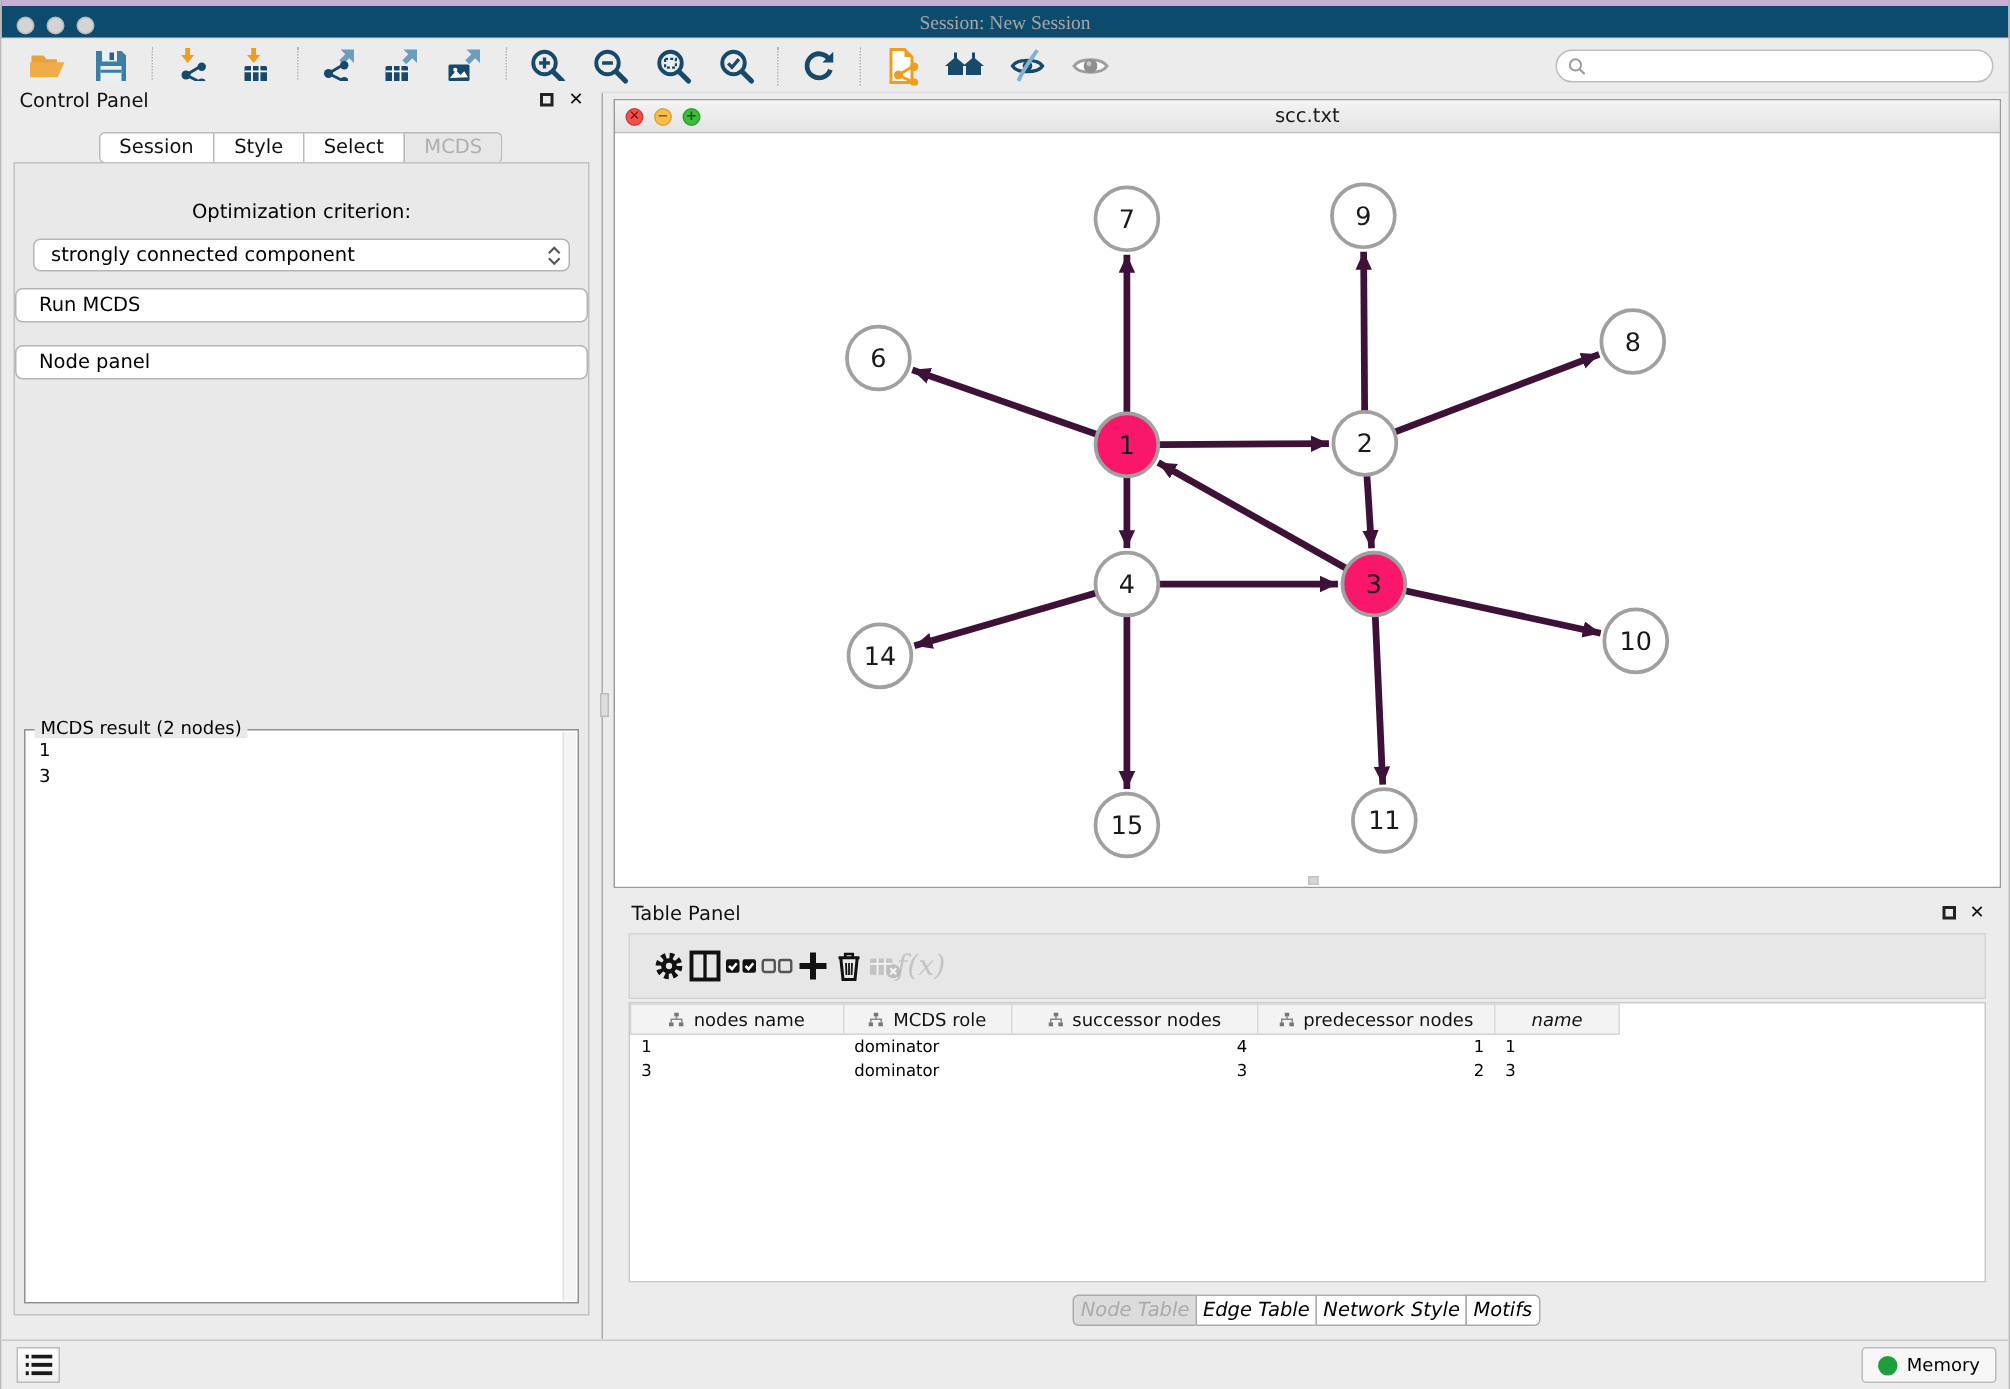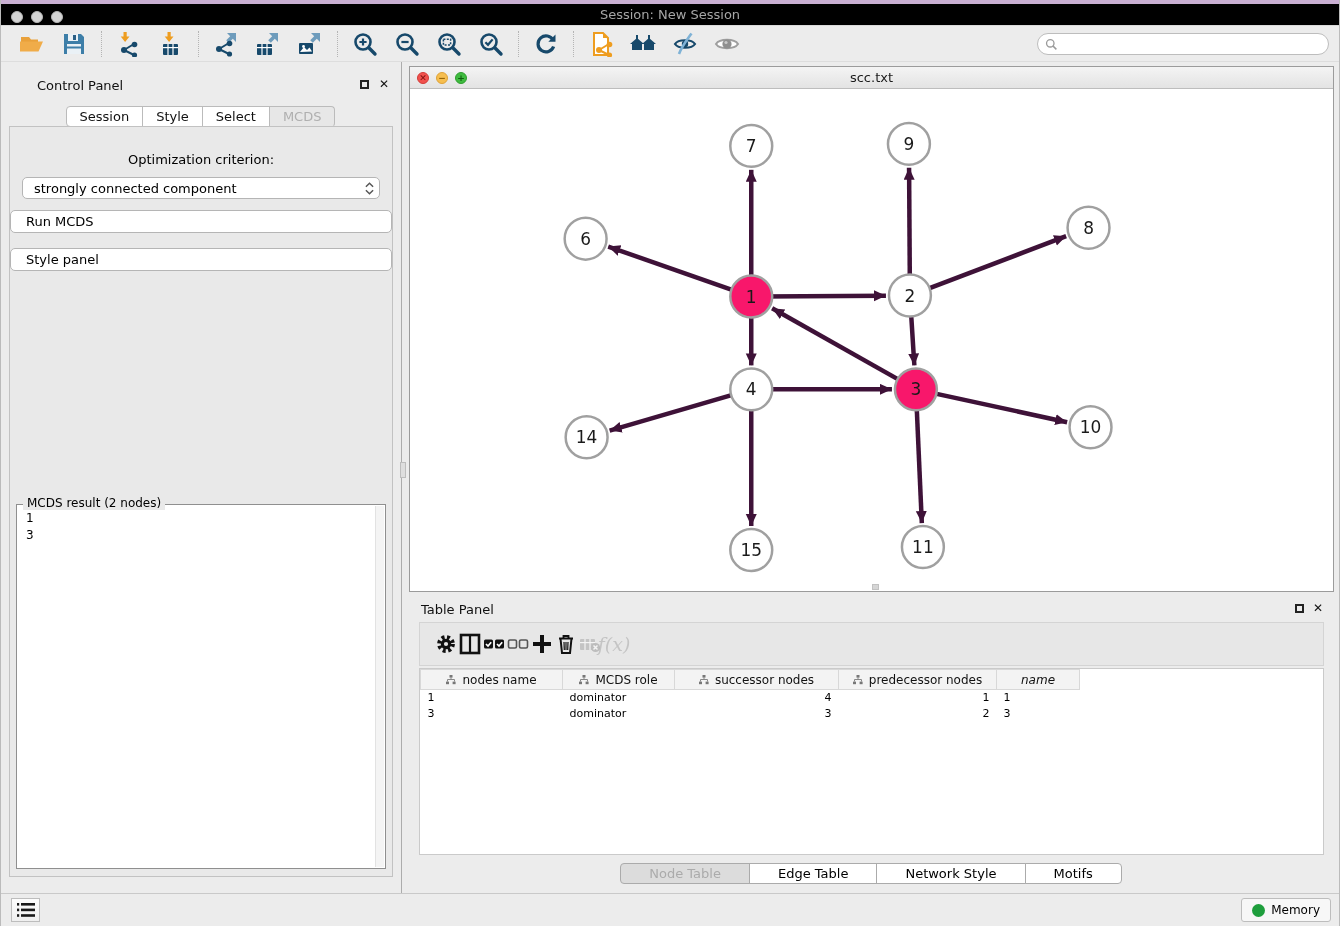--- a/index.html
+++ b/index.html
@@ -3,22 +3,22 @@
 <meta charset="utf-8">
 <style>
   * { margin:0; padding:0; box-sizing:border-box; }
   html,body { background:#888; }
   .app { position:relative; width:1340px; height:926px; background:#ECECEC;
          font-family:"DejaVu Sans", sans-serif; overflow:hidden;
          border-left:1px solid #BBB; border-right:1px solid #BBB; }
 
   
   .titlebar { position:absolute; left:0; top:0; right:0; height:26px;
-              background:#000000; border-top:4px solid #C9AFD2;
-              border-bottom:1px solid #DADADA; }
+              background:#0c4a6e; border-top:4px solid #C9AFD2;
+              border-bottom:1px solid #DADADA;font-family:Liberation Serif, serif; }
   .traffic { position:absolute; left:10px; top:7px; display:flex; gap:8px; }
   .traffic .dot { width:12px; height:12px; border-radius:50%;
                   background:#D4D4D4; border:1px solid #B6B6B6; }
   .win-title { text-align:center; line-height:22px; font-size:13px; color:#A6A6A6; }
 
   
   .toolbar { position:absolute; left:0; top:26px; right:0; height:36px;
              background:#ECECEC; border-bottom:1px solid #DDD;
              display:flex; align-items:center; padding-left:4px; }
   .tb-group { display:flex; align-items:center; gap:14px; padding:0 13px; }
@@ -26,21 +26,21 @@
   .tb-btn { width:28px; height:28px; display:flex; align-items:center; justify-content:center; cursor:default; }
   .tb-btn svg { width:26px; height:26px; }
   .search-box { position:absolute; right:10px; top:7px; width:292px; height:22px;
                 background:#fff; border:1px solid #BDBDBD; border-radius:12px;
                 display:flex; align-items:center; padding:0 7px; }
   .search-box svg { width:13px; height:13px; flex:0 0 auto; }
   .search-box input { border:none; outline:none; flex:1; font-size:12px; margin-left:5px;
                       font-family:"DejaVu Sans",sans-serif; background:transparent; }
 
   
-  .control-panel { position:absolute; left:0; top:72px; width:400px; bottom:33px; background:#ECECEC;padding-left:24px; }
+  .control-panel { position:absolute; left:0; top:54px; width:400px; bottom:33px; background:#ECECEC; }
   .cp-header { position:relative; height:26px; }
   .panel-title { position:absolute; left:12px; top:6px; font-size:13px; color:#111; }
   .float-icon { position:absolute; top:8px; width:9px; height:9px; border:2px solid #222; }
   .close-icon { position:absolute; top:5px; font-size:12px; font-weight:bold; color:#111; cursor:default; }
   .cp-header .float-icon { right:32px; } .cp-header .close-icon { right:12px; }
   .cp-tabs { position:absolute; left:0; right:0; top:34px; display:flex; justify-content:center; }
   .ctab { height:21px; line-height:20px; padding:0 13px; font-size:13px; background:#fff;
           border:1px solid #BBB; margin-left:-1px; color:#111; cursor:default; }
   .ctab:first-child { border-radius:4px 0 0 4px; }
   .ctab:last-child { border-radius:0 4px 4px 0; }
@@ -100,22 +100,22 @@
   .tp-btn.disabled { opacity:.55; }
   .fx { font-family:"DejaVu Serif", serif; font-style:italic; font-size:19px; color:#A9A9A9; }
   .tp-tablewrap { position:absolute; left:10px; right:10px; top:72px; bottom:38px;
                   background:#fff; border:1px solid #CACACA; overflow:hidden; }
   table.node-table { border-collapse:collapse; }
   table.node-table th { background:#F3F3F3; border:1px solid #D8D8D8; height:20px;
                         font-weight:normal; font-size:12px; color:#111; padding:0 4px; white-space:nowrap; }
   table.node-table th .th-inner { display:flex; align-items:center; justify-content:center; gap:6px; }
   table.node-table td { height:16px; font-size:11px; color:#000; padding:0 7px; white-space:nowrap; }
   .tp-tabs { position:absolute; left:0; right:0; bottom:9px; display:flex; justify-content:center; }
-  .btab { height:21px; line-height:20px; padding:0 28px; font-size:13px; background:#fff;
-          border:1px solid #ABABAB; margin-left:-1px; color:#000; cursor:default; }
+  .btab { height:21px; line-height:20px; padding:0 4px; font-size:13px; background:#fff;
+          border:1px solid #ABABAB; margin-left:-1px; color:#000; cursor:default;font-style:italic; }
   .btab:first-child { border-radius:4px 0 0 4px; }
   .btab:last-child { border-radius:0 4px 4px 0; }
   .btab.active { background:#DCDCDC; color:#ABABAB; }
 
   
   .statusbar { position:absolute; left:0; right:0; bottom:0; height:33px;
                background:#ECECEC; border-top:1px solid #C9C9C9; }
   .sb-left-btn { position:absolute; left:10px; top:4px; width:29px; height:24px;
                  background:linear-gradient(#FDFDFD,#EFEFEF); border:1px solid #BDBDBD;
                  display:flex; align-items:center; justify-content:center; cursor:default; }
@@ -336,21 +336,21 @@
           <svg viewBox="0 0 10 6">
               <path d="M1 5l4-4 4 4" fill="none" stroke="#555" stroke-width="1.6"></path>
             </svg>
           <svg viewBox="0 0 10 6" style="margin-top:1px">
               <path d="M1 1l4 4 4-4" fill="none" stroke="#555" stroke-width="1.6"></path>
             </svg>
         </span>
       </div>
       <div class="btn-row">
         <div class="btn">Run MCDS</div>
-        <div class="btn">Style panel</div>
+        <div class="btn">Node panel</div>
       </div>
       <div class="result-box">
         <span class="result-label">MCDS result (2 nodes)</span>
         <div class="result-lines" id="result-lines">
             <div>1</div>
             <div>3</div>
           </div>
         <div class="result-scroll"></div>
       </div>
     </div>

